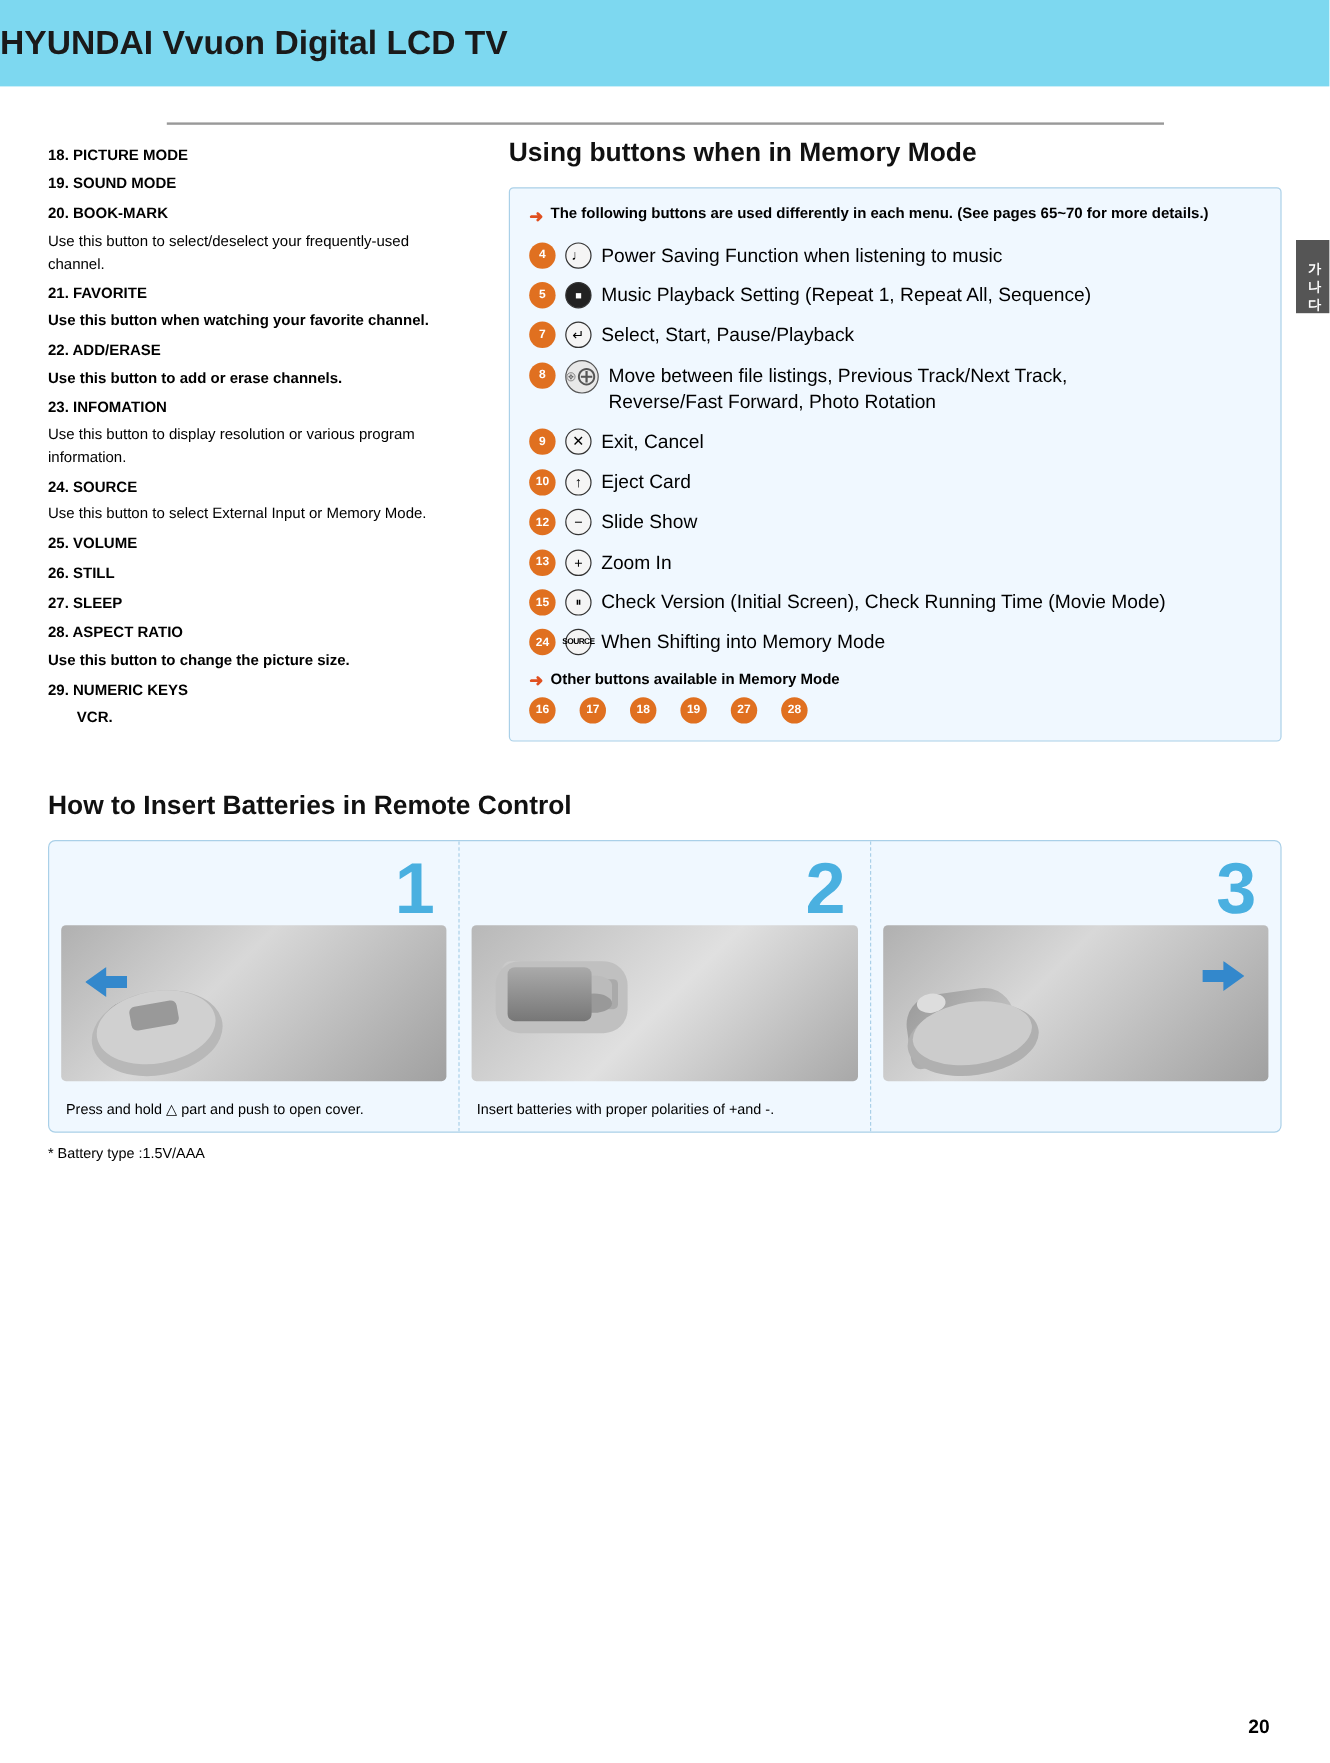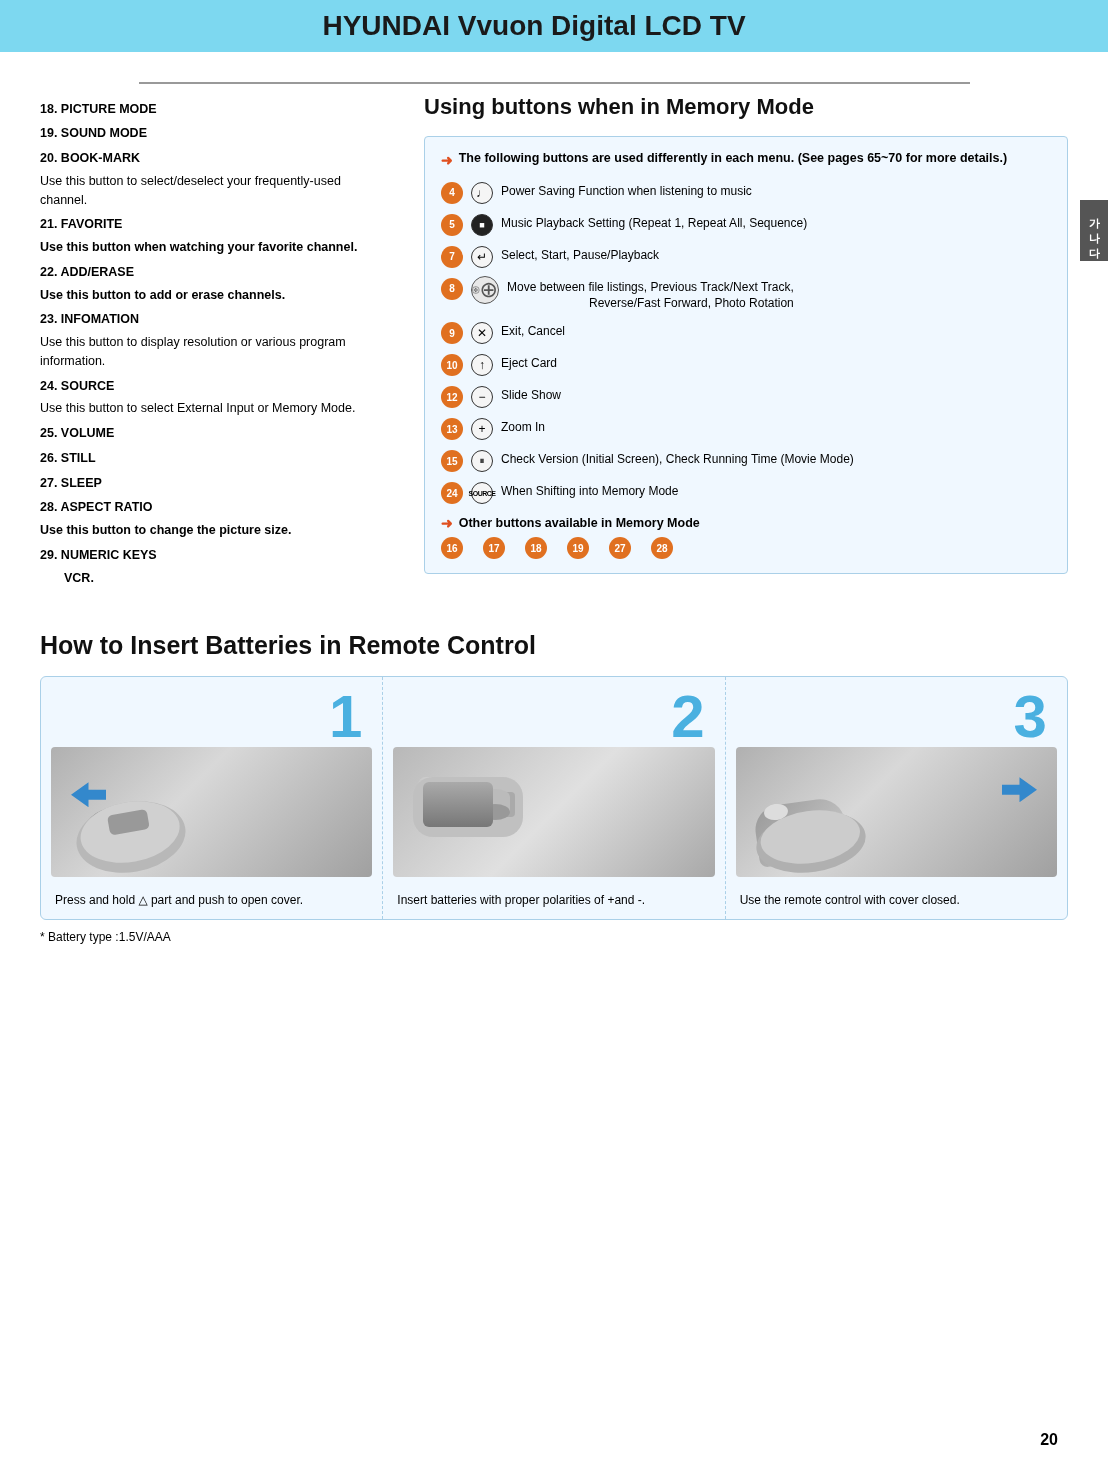--- a/index.html
+++ b/index.html
@@ -8,24 +8,24 @@
       min-height: 1469px;
       font-family: Arial, sans-serif;
       background: #fff;
       position: relative;
       font-size: 13px;
     }
 
     
     .header {
       background: #7dd8f0;
-      height: 52px;
+      height: 72px;
       display: flex;
       align-items: center;
-      justify-content: center;
+      justify-content: flex-start;
       padding-right: 40px;
       margin-bottom: 30px;
     }
     .header-title {
       font-size: 28px;
       font-weight: bold;
       color: #1a1a1a;
     }
 
     
@@ -155,24 +155,23 @@
       flex-shrink: 0;
       position: relative;
     }
     .btn-dpad::after {
       content: '⊕';
       font-size: 22px;
       color: #555;
     }
 
     .btn-label {
-      font-size: 12px;
+      font-size: 16px;
       line-height: 1.4;
       padding-top: 3px;
-      text-align: right;
     }
 
     .row-pair {
       display: flex;
       align-items: flex-start;
       gap: 8px;
       margin-bottom: 8px;
     }
     .row-pair .btn-circle { margin-top: 2px; }
     .row-pair .btn-icon { margin-top: 2px; }
@@ -190,21 +189,21 @@
       display: flex;
       gap: 20px;
       flex-wrap: wrap;
     }
 
     
     .battery-section {
       padding: 20px 40px 20px 40px;
     }
     .battery-title {
-      font-size: 25px;
+      font-size: 22px;
       font-weight: bold;
       margin-bottom: 16px;
       color: #111;
     }
     .battery-steps {
       display: flex;
       gap: 0;
       border: 1.5px solid #aad0e8;
       border-radius: 6px;
       overflow: hidden;
@@ -520,21 +519,20 @@
     <div class="battery-step">
       <div class="step-number" style="color:#4ab0e0;">3</div>
       <div class="step-image step3-img">
         <div class="step3-arrow"></div>
         <svg width="160" height="120" style="position:absolute;bottom:0;left:0;">
           <ellipse cx="75" cy="85" rx="55" ry="30" fill="#b0b0b0" transform="rotate(-8,75,85)"></ellipse>
           <ellipse cx="75" cy="80" rx="50" ry="26" fill="#cccccc" transform="rotate(-8,75,85)"></ellipse>
           <ellipse cx="40" cy="55" rx="12" ry="8" fill="#ddd" transform="rotate(-8,40,55)"></ellipse>
         </svg>
       </div>
-      <div class="step-desc">Use the remote control with cover closed.</div>
     </div>
 
   </div>
 
   <div class="battery-note">* Battery type :1.5V/AAA</div>
 </div>
 
 <div class="page-number">20</div>
 
 </body></html>

